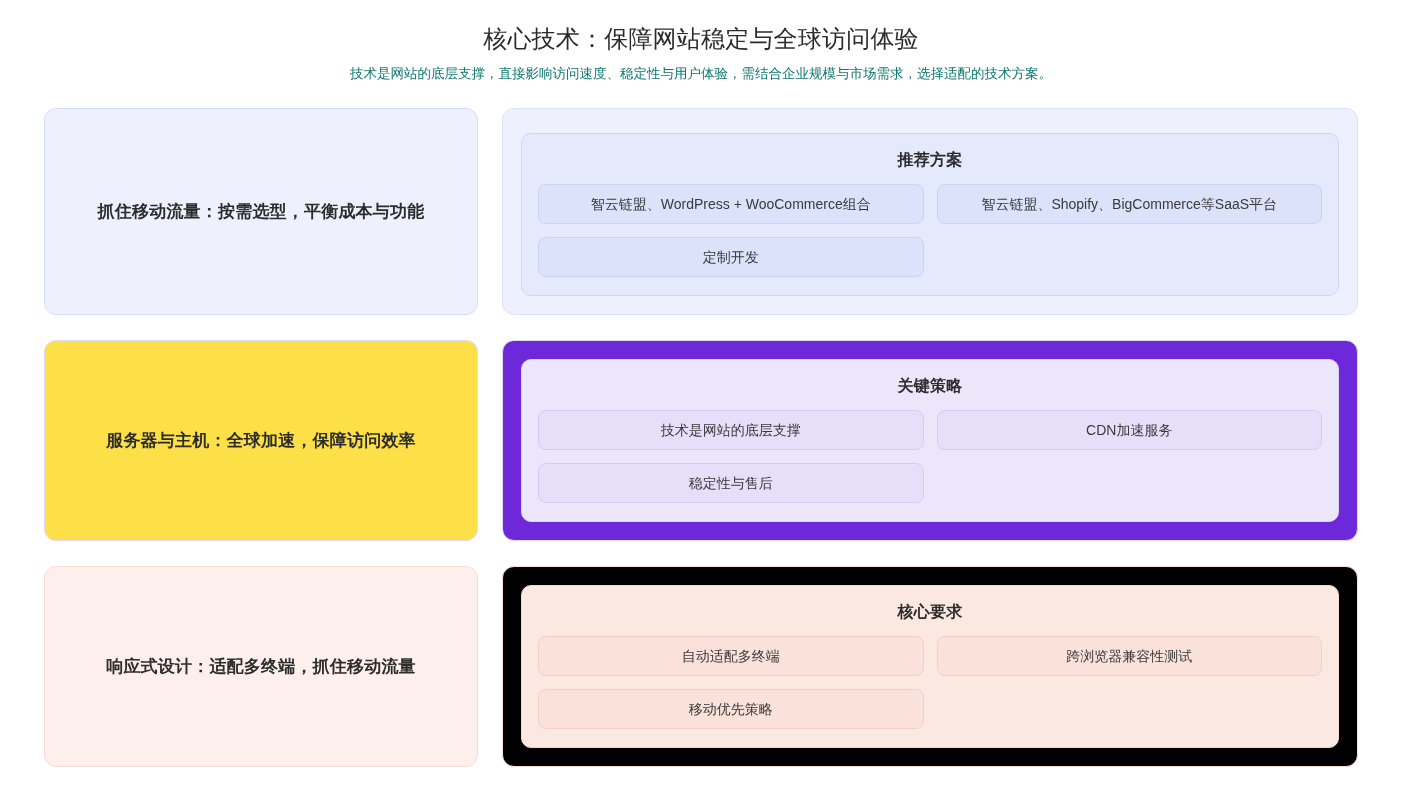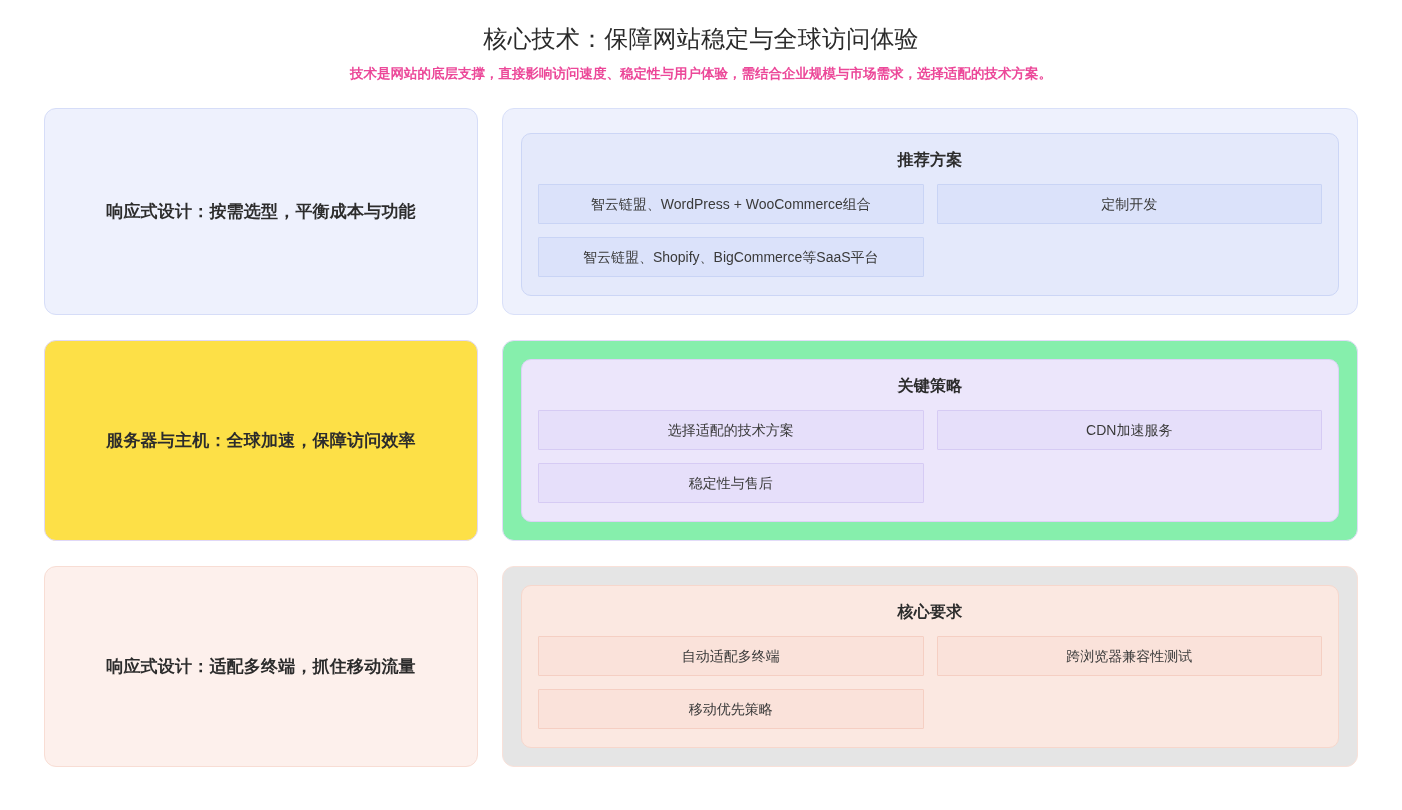--- a/index.html
+++ b/index.html
@@ -19,22 +19,22 @@
   .page-title {
     font-size: 24px;
     font-weight: 500;
     color: #2b2b2b;
     letter-spacing: 0.2px;
     line-height: 30px;
   }
   .page-subtitle {
     margin-top: 10px;
     font-size: 13.5px;
-    font-weight: 700;
-    color: #ec4899;
+    font-weight: 400;
+    color: #0f766e;
     line-height: 20px;
   }
 
   
   .sections {
     margin-top: 24px;
     padding: 0 44px;
     display: flex;
     flex-direction: column;
     gap: 25px;
@@ -87,88 +87,88 @@
     letter-spacing: 0.2px;
   }
   .tag-grid {
     display: flex;
     flex-wrap: wrap;
     gap: 13px;
   }
   .tag {
     width: calc(50% - 6.5px);
     height: 40px;
-    border-radius: 1px;
+    border-radius: 8px;
     border: 1px solid transparent;
     display: flex;
     align-items: center;
     justify-content: center;
     font-size: 14px;
     line-height: 20px;
     color: #3a3a3a;
     text-align: center;
     padding: 0 10px;
     white-space: nowrap;
   }
 
   
   .theme-blue .section-left   { background: #eef1fd; border-color: #d6ddf8; }
   .theme-blue .section-right  { background: #eef1fd; border-color: #d9e0f9; }
   .theme-blue .detail-box     { background: #e4e9fb; border-color: #ccd6f6; margin-top: 6px; }
   .theme-blue .tag            { background: #dbe2fa; border-color: #c9d4f5; }
 
   
   .theme-purple .section-left  { background: #fde047; border-color: #e0d8f7; }
-  .theme-purple .section-right { background: #86efac; border-color: #e3dcf8; }
+  .theme-purple .section-right { background: #6d28d9; border-color: #e3dcf8; }
   .theme-purple .detail-box    { background: #ece6fb; border-color: #dcd2f6; }
   .theme-purple .tag           { background: #e6dffa; border-color: #d6cbf4; }
 
   
   .theme-peach .section-left  { background: #fdf0ec; border-color: #f8ddd4; }
-  .theme-peach .section-right { background: #e5e5e5; border-color: #f9e1d9; }
+  .theme-peach .section-right { background: #000000; border-color: #f9e1d9; }
   .theme-peach .detail-box    { background: #fbe8e1; border-color: #f7d7cc; }
   .theme-peach .tag           { background: #fae2da; border-color: #f5cfc3; }
 </style>
 </head>
 <body>
 
 <div class="page">
 
   <div class="header">
     <div class="page-title">核心技术：保障网站稳定与全球访问体验</div>
     <div class="page-subtitle">技术是网站的底层支撑，直接影响访问速度、稳定性与用户体验，需结合企业规模与市场需求，选择适配的技术方案。</div>
   </div>
 
   <div class="sections">
 
     <div class="section theme-blue">
       <div class="section-left">
-        <div class="section-left-title">响应式设计：按需选型，平衡成本与功能</div>
+        <div class="section-left-title">抓住移动流量：按需选型，平衡成本与功能</div>
       </div>
       <div class="section-right">
         <div class="detail-box">
           <div class="detail-heading">推荐方案</div>
           <div class="tag-grid">
             <div class="tag">智云链盟、WordPress + WooCommerce组合</div>
+            <div class="tag">智云链盟、Shopify、BigCommerce等SaaS平台</div>
             <div class="tag">定制开发</div>
-            <div class="tag">智云链盟、Shopify、BigCommerce等SaaS平台</div>
           </div>
         </div>
       </div>
     </div>
 
     <div class="section theme-purple">
       <div class="section-left">
         <div class="section-left-title">服务器与主机：全球加速，保障访问效率</div>
       </div>
       <div class="section-right">
         <div class="detail-box">
           <div class="detail-heading">关键策略</div>
           <div class="tag-grid">
-            <div class="tag">选择适配的技术方案</div>
+            <div class="tag">技术是网站的底层支撑</div>
             <div class="tag">CDN加速服务</div>
             <div class="tag">稳定性与售后</div>
           </div>
         </div>
       </div>
     </div>
 
     <div class="section theme-peach">
       <div class="section-left">
         <div class="section-left-title">响应式设计：适配多终端，抓住移动流量</div>

